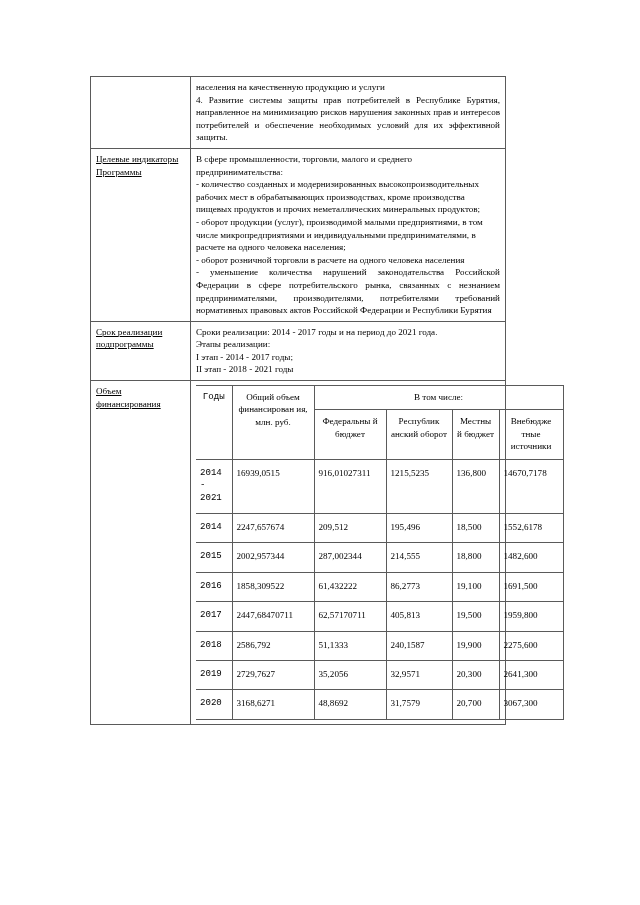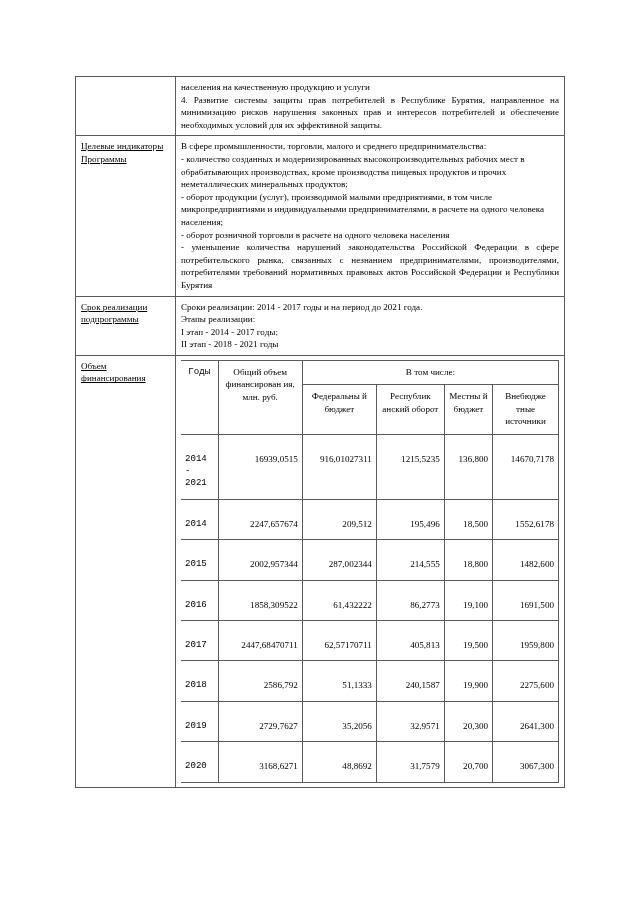--- a/index.html
+++ b/index.html
@@ -16,23 +16,23 @@
   }
   .page {
     position: relative;
     width: 640px;
     height: 905px;
     background: #ffffff;
     box-sizing: border-box;
   }
   .doc-table {
     position: absolute;
-    left: 75px;
+    left: 90px;
     top: 76px;
-    width: 490px;
+    width: 416px;
     border-collapse: collapse;
     table-layout: fixed;
     font-size: 9.1px;
     line-height: 12.6px;
   }
   .doc-table td {
     border: 1px solid #5a5a5a;
     vertical-align: top;
     padding: 4px 5px 4px 5px;
     box-sizing: border-box;
@@ -67,35 +67,34 @@
     border: 1px solid #5a5a5a;
     vertical-align: top;
     padding: 5px 4px 6px 4px;
     font-weight: normal;
     box-sizing: border-box;
   }
   .fin-table th {
     text-align: center;
   }
   .fin-table td.num {
-    text-align: right;
     font-family: Liberation Serif, serif;
   }
   .fin-table td.yr {
     text-align: left;
   }
   .col-years   { width: 36px; }
   .col-total   { width: 82px; }
   .col-fed     { width: 72px; }
   .col-rep     { width: 66px; }
   .col-loc     { width: 47px; }
   .col-extra   { width: 64px; }
 
   .fin-table tr.data-row td {
-    padding-top: 18px;
+    padding-top: 7px;
     padding-bottom: 9px;
   }
   .fin-table tr.first-data td {
     padding-bottom: 9px;
   }
   .no-border-left { border-left: none !important; font-family: Liberation Mono, monospace; }
 </style>
 </head>
 <body>
 

